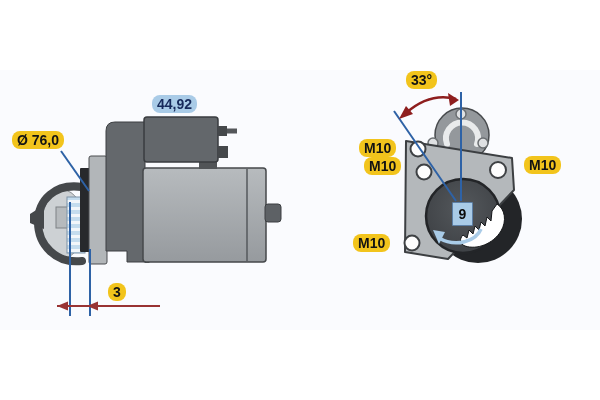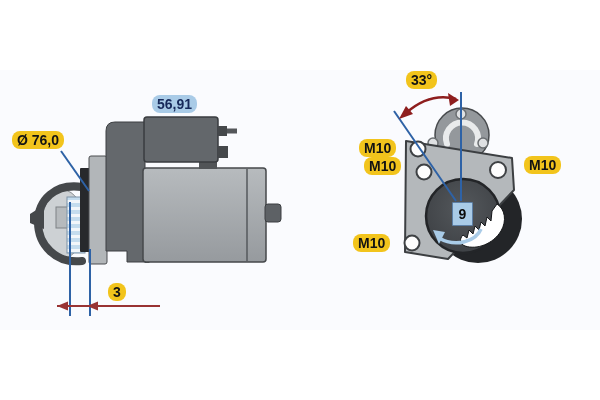--- a/index.html
+++ b/index.html
@@ -129,21 +129,21 @@
 
       <line x1="394" y1="111" x2="456" y2="201" stroke="#2e62a6" stroke-width="2"></line>
       <line x1="461" y1="92" x2="461" y2="201" stroke="#2e62a6" stroke-width="2"></line>
 
       <path d="M406,113 Q430,92 456,99" fill="none" stroke="#8e1e1e" stroke-width="2.5"></path>
       <polygon points="399,119 406,106 413,114" fill="#8e1e1e"></polygon>
       <polygon points="459,100 448,93 450,106" fill="#8e1e1e"></polygon>
     </g>
   </svg>
 
-  <div id="lbl-3050" class="lbl lbl-blue">56,91</div>
+  <div id="lbl-3050" class="lbl lbl-blue">44,92</div>
   <div id="lbl-dia66" class="lbl lbl-yellow">Ø 76,0</div>
   <div id="lbl-3" class="lbl lbl-yellow">3</div>
   <div id="lbl-33" class="lbl lbl-yellow">33°</div>
   <div id="lbl-m10-tl1" class="lbl lbl-yellow">M10</div>
   <div id="lbl-m10-tl2" class="lbl lbl-yellow">M10</div>
   <div id="lbl-m10-r" class="lbl lbl-yellow">M10</div>
   <div id="lbl-m10-bl" class="lbl lbl-yellow">M10</div>
   <div id="lbl-9" class="lbl">9</div>
 </div>
 

